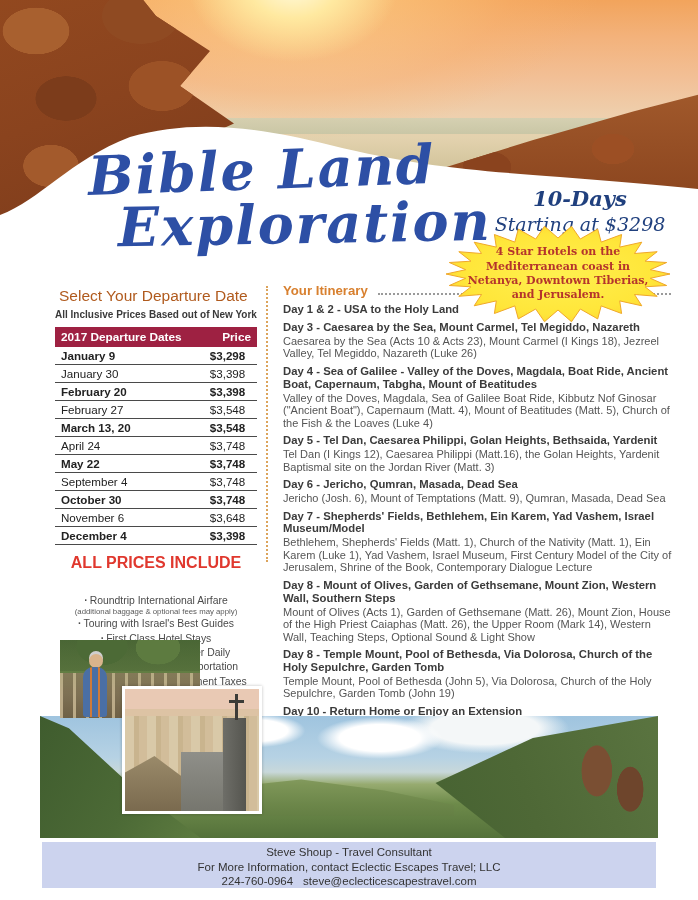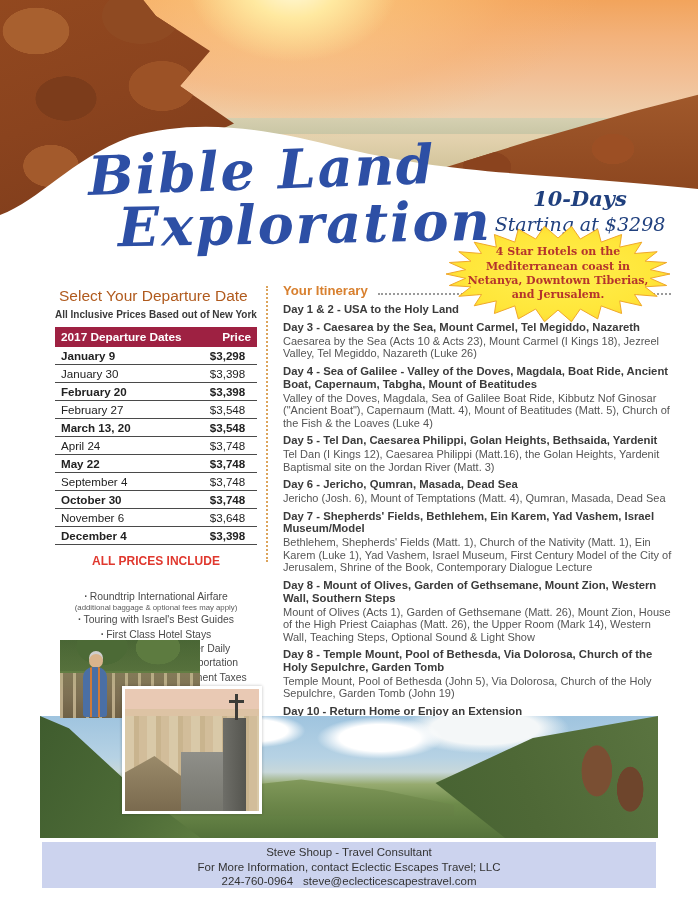--- a/index.html
+++ b/index.html
@@ -59,21 +59,21 @@
   .select-heading{margin:4px;font-size:15.5px;font-weight:normal;color:var(--orange_heading,#b05a1d);}
   .subheading{margin-top:2px;font-size:10px;font-weight:bold;color:#3a3a3a;}
   table.dep{width:100%;border-collapse:collapse;margin-top:7px;font-size:11.6px;}
   table.dep th{background:var(--maroon,#9e2142);color:#fff;font-weight:bold;
     padding:3px 6px;font-size:11.8px;}
   table.dep th.c-date{text-align:left;}
   table.dep th.c-price{text-align:right;}
   table.dep td{padding:2px 6px;border-bottom:1px solid #4a4a4a;color:#222;}
   table.dep td.price{text-align:left;}
   table.dep tr.bold td{font-weight:bold;}
-  .includes-heading{margin-top:9px;text-align:center;font-size:12px;font-weight:bold;
+  .includes-heading{margin-top:9px;text-align:center;font-size:16px;font-weight:bold;
     color:var(--include_red,#e0382e);}
   .includes{margin-top:23px;text-align:center;font-size:10.4px;color:#4a4a4a;line-height:1.18;}
   .inc-item{margin-top:2px;}
   .inc-item .bullet{font-weight:bold;margin-right:2px;}
   .inc-note{font-size:7.8px;color:#5a5a5a;}
 
   
   .v-divider{position:absolute;left:266px;top:286px;height:276px;border-left:2px dotted #dca45c;}
   .itin{position:absolute;left:283px;top:283px;width:392px;}
   .itin-header{display:flex;align-items:flex-end;}
@@ -308,21 +308,21 @@
           <div class="day-detail">Valley of the Doves, Magdala, Sea of Galilee Boat Ride, Kibbutz Nof Ginosar ("Ancient Boat"), Capernaum (Matt. 4), Mount of Beatitudes (Matt. 5), Church of the Fish &amp; the Loaves (Luke 4)</div>
         </div>
 
         <div class="day">
           <div class="day-title">Day 5 - Tel Dan, Caesarea Philippi, Golan Heights, Bethsaida, Yardenit</div>
           <div class="day-detail">Tel Dan (I Kings 12), Caesarea Philippi (Matt.16), the Golan Heights, Yardenit Baptismal site on the Jordan River (Matt. 3)</div>
         </div>
 
         <div class="day">
           <div class="day-title">Day 6 - Jericho, Qumran, Masada, Dead Sea</div>
-          <div class="day-detail">Jericho (Josh. 6), Mount of Temptations (Matt. 4), Qumran, Masada, Dead Sea</div>
+          <div class="day-detail">Jericho (Josh. 6), Mount of Temptations (Matt. 9), Qumran, Masada, Dead Sea</div>
         </div>
 
         <div class="day">
           <div class="day-title">Day 7 - Shepherds' Fields, Bethlehem, Ein Karem, Yad Vashem, Israel Museum/Model</div>
           <div class="day-detail">Bethlehem, Shepherds' Fields (Matt. 1), Church of the Nativity (Matt. 1), Ein Karem (Luke 1), Yad Vashem, Israel Museum, First Century Model of the City of Jerusalem, Shrine of the Book, Contemporary Dialogue Lecture</div>
         </div>
 
         <div class="day">
           <div class="day-title">Day 8 - Mount of Olives, Garden of Gethsemane, Mount Zion, Western Wall, Southern Steps</div>
           <div class="day-detail">Mount of Olives (Acts 1), Garden of Gethsemane (Matt. 26), Mount Zion, House of the High Priest Caiaphas (Matt. 26), the Upper Room (Mark 14), Western Wall, Teaching Steps, Optional Sound &amp; Light Show</div>

